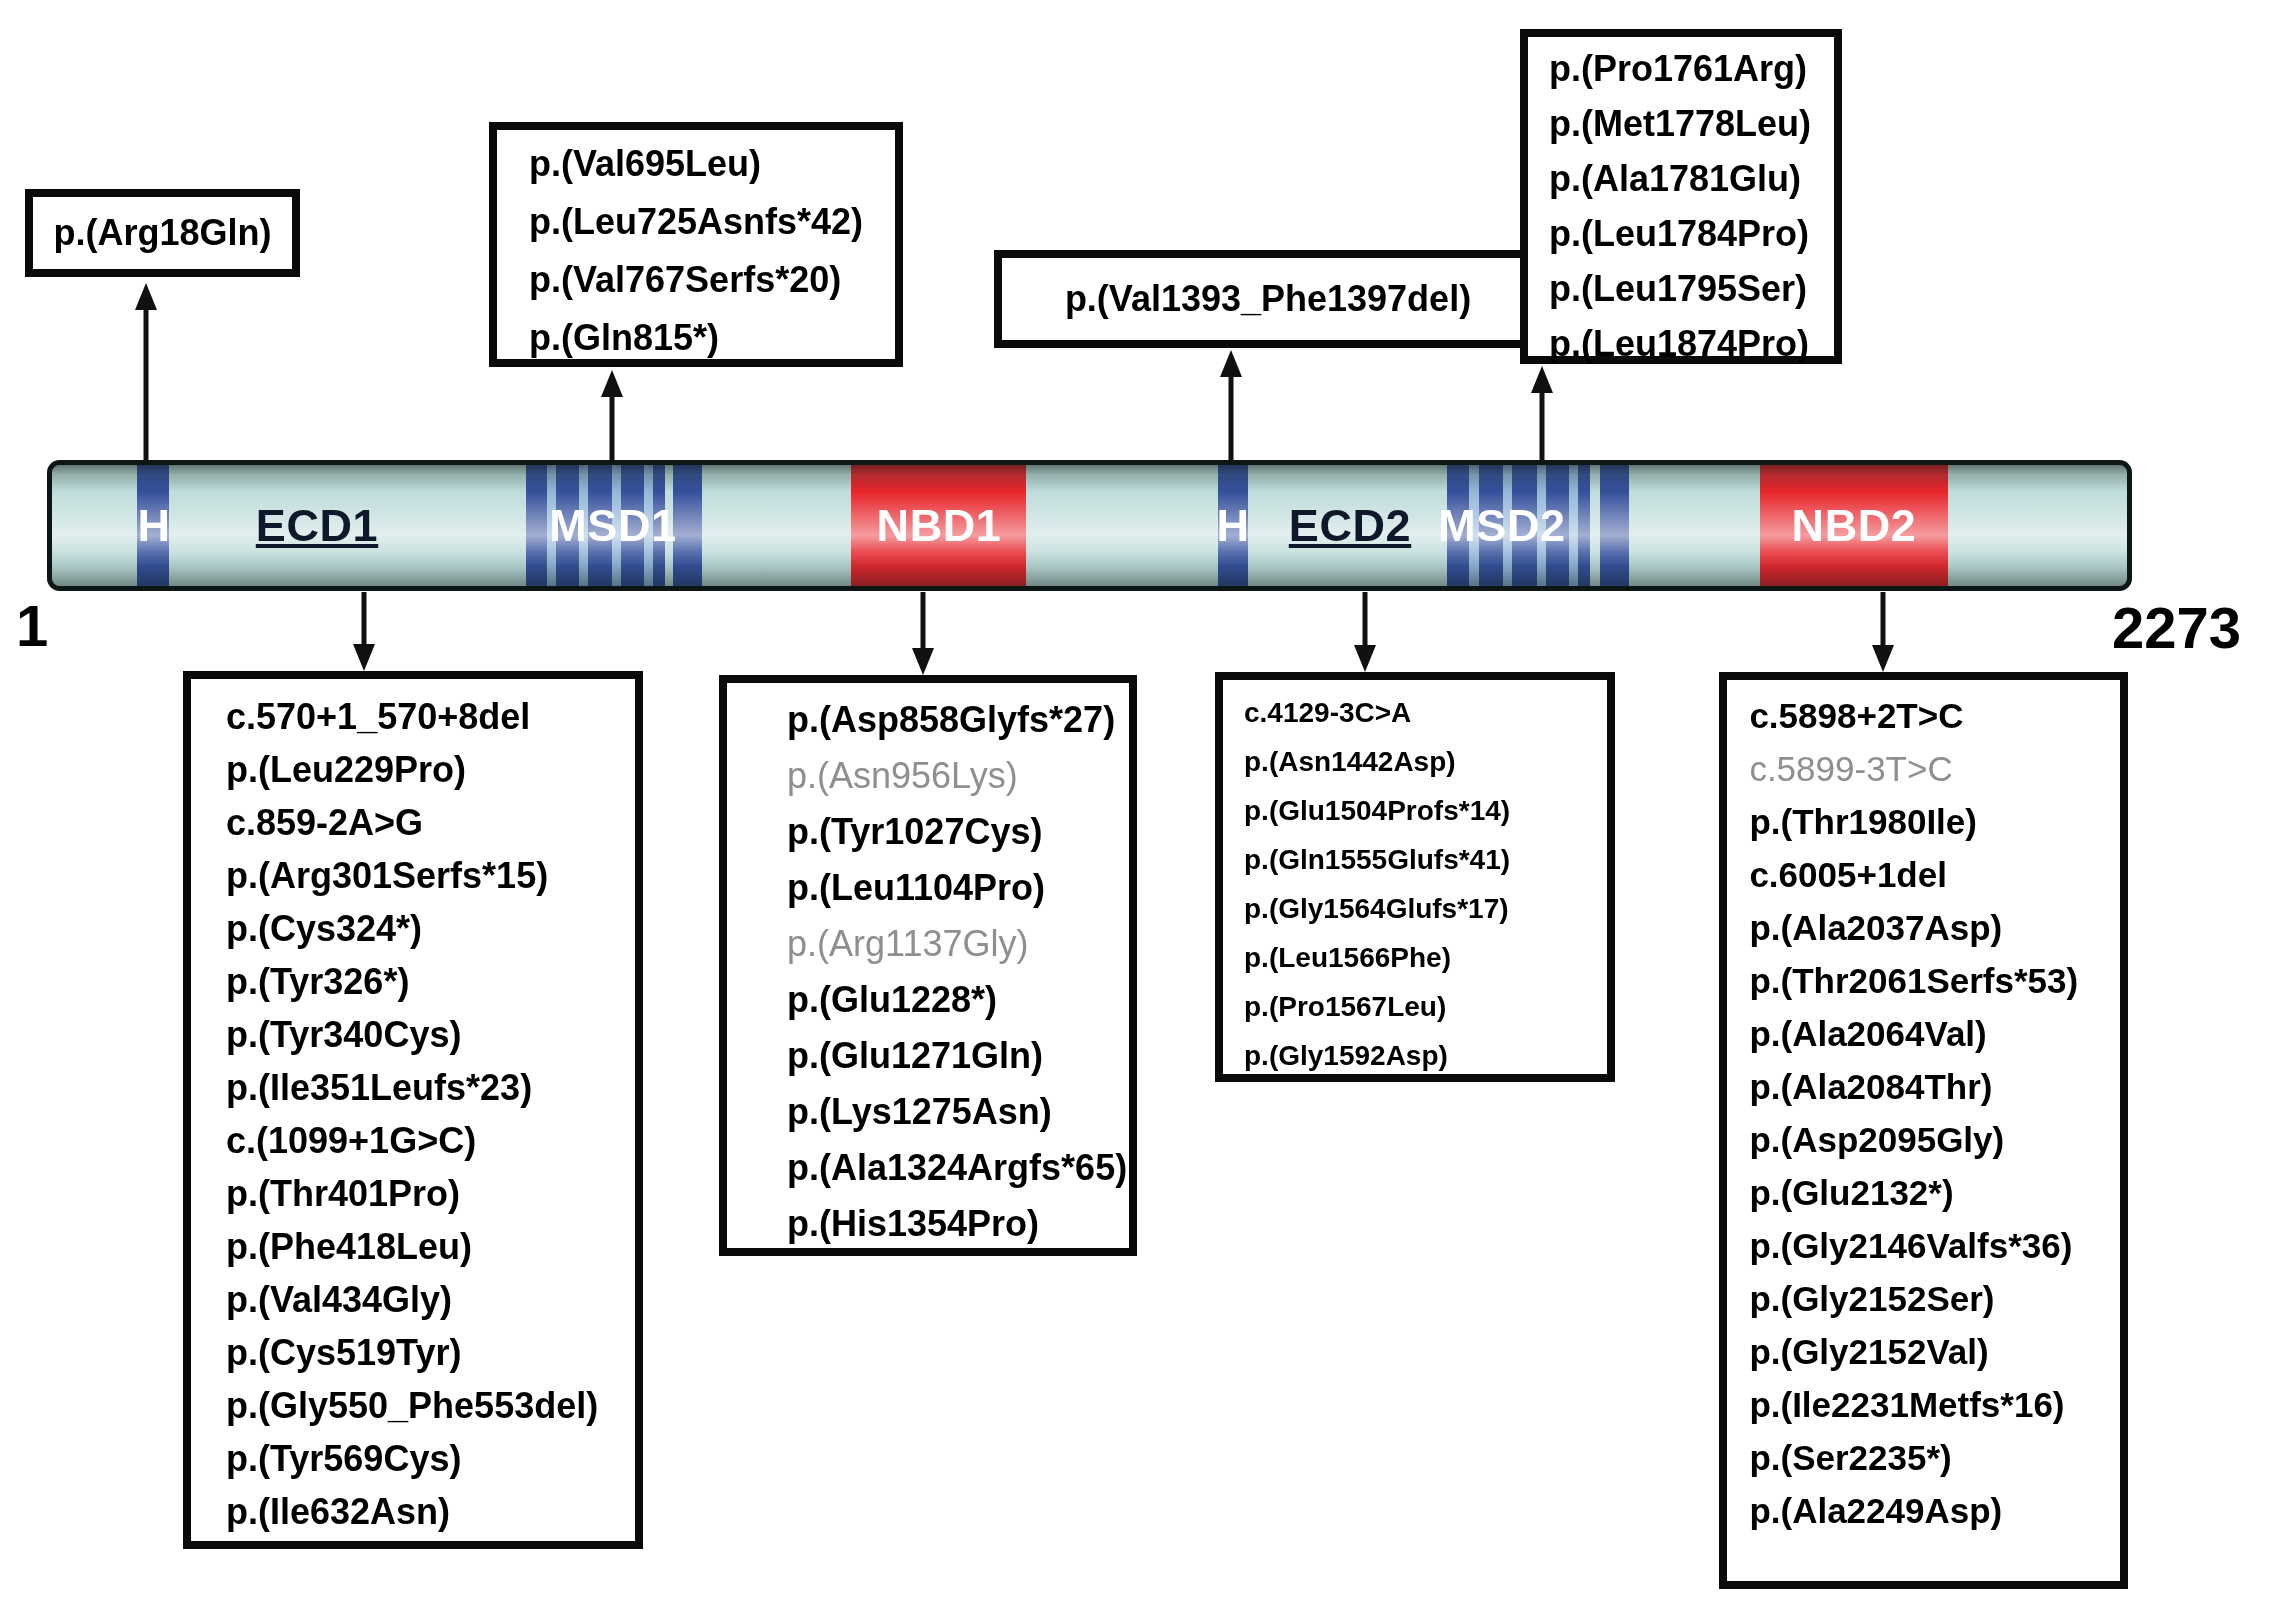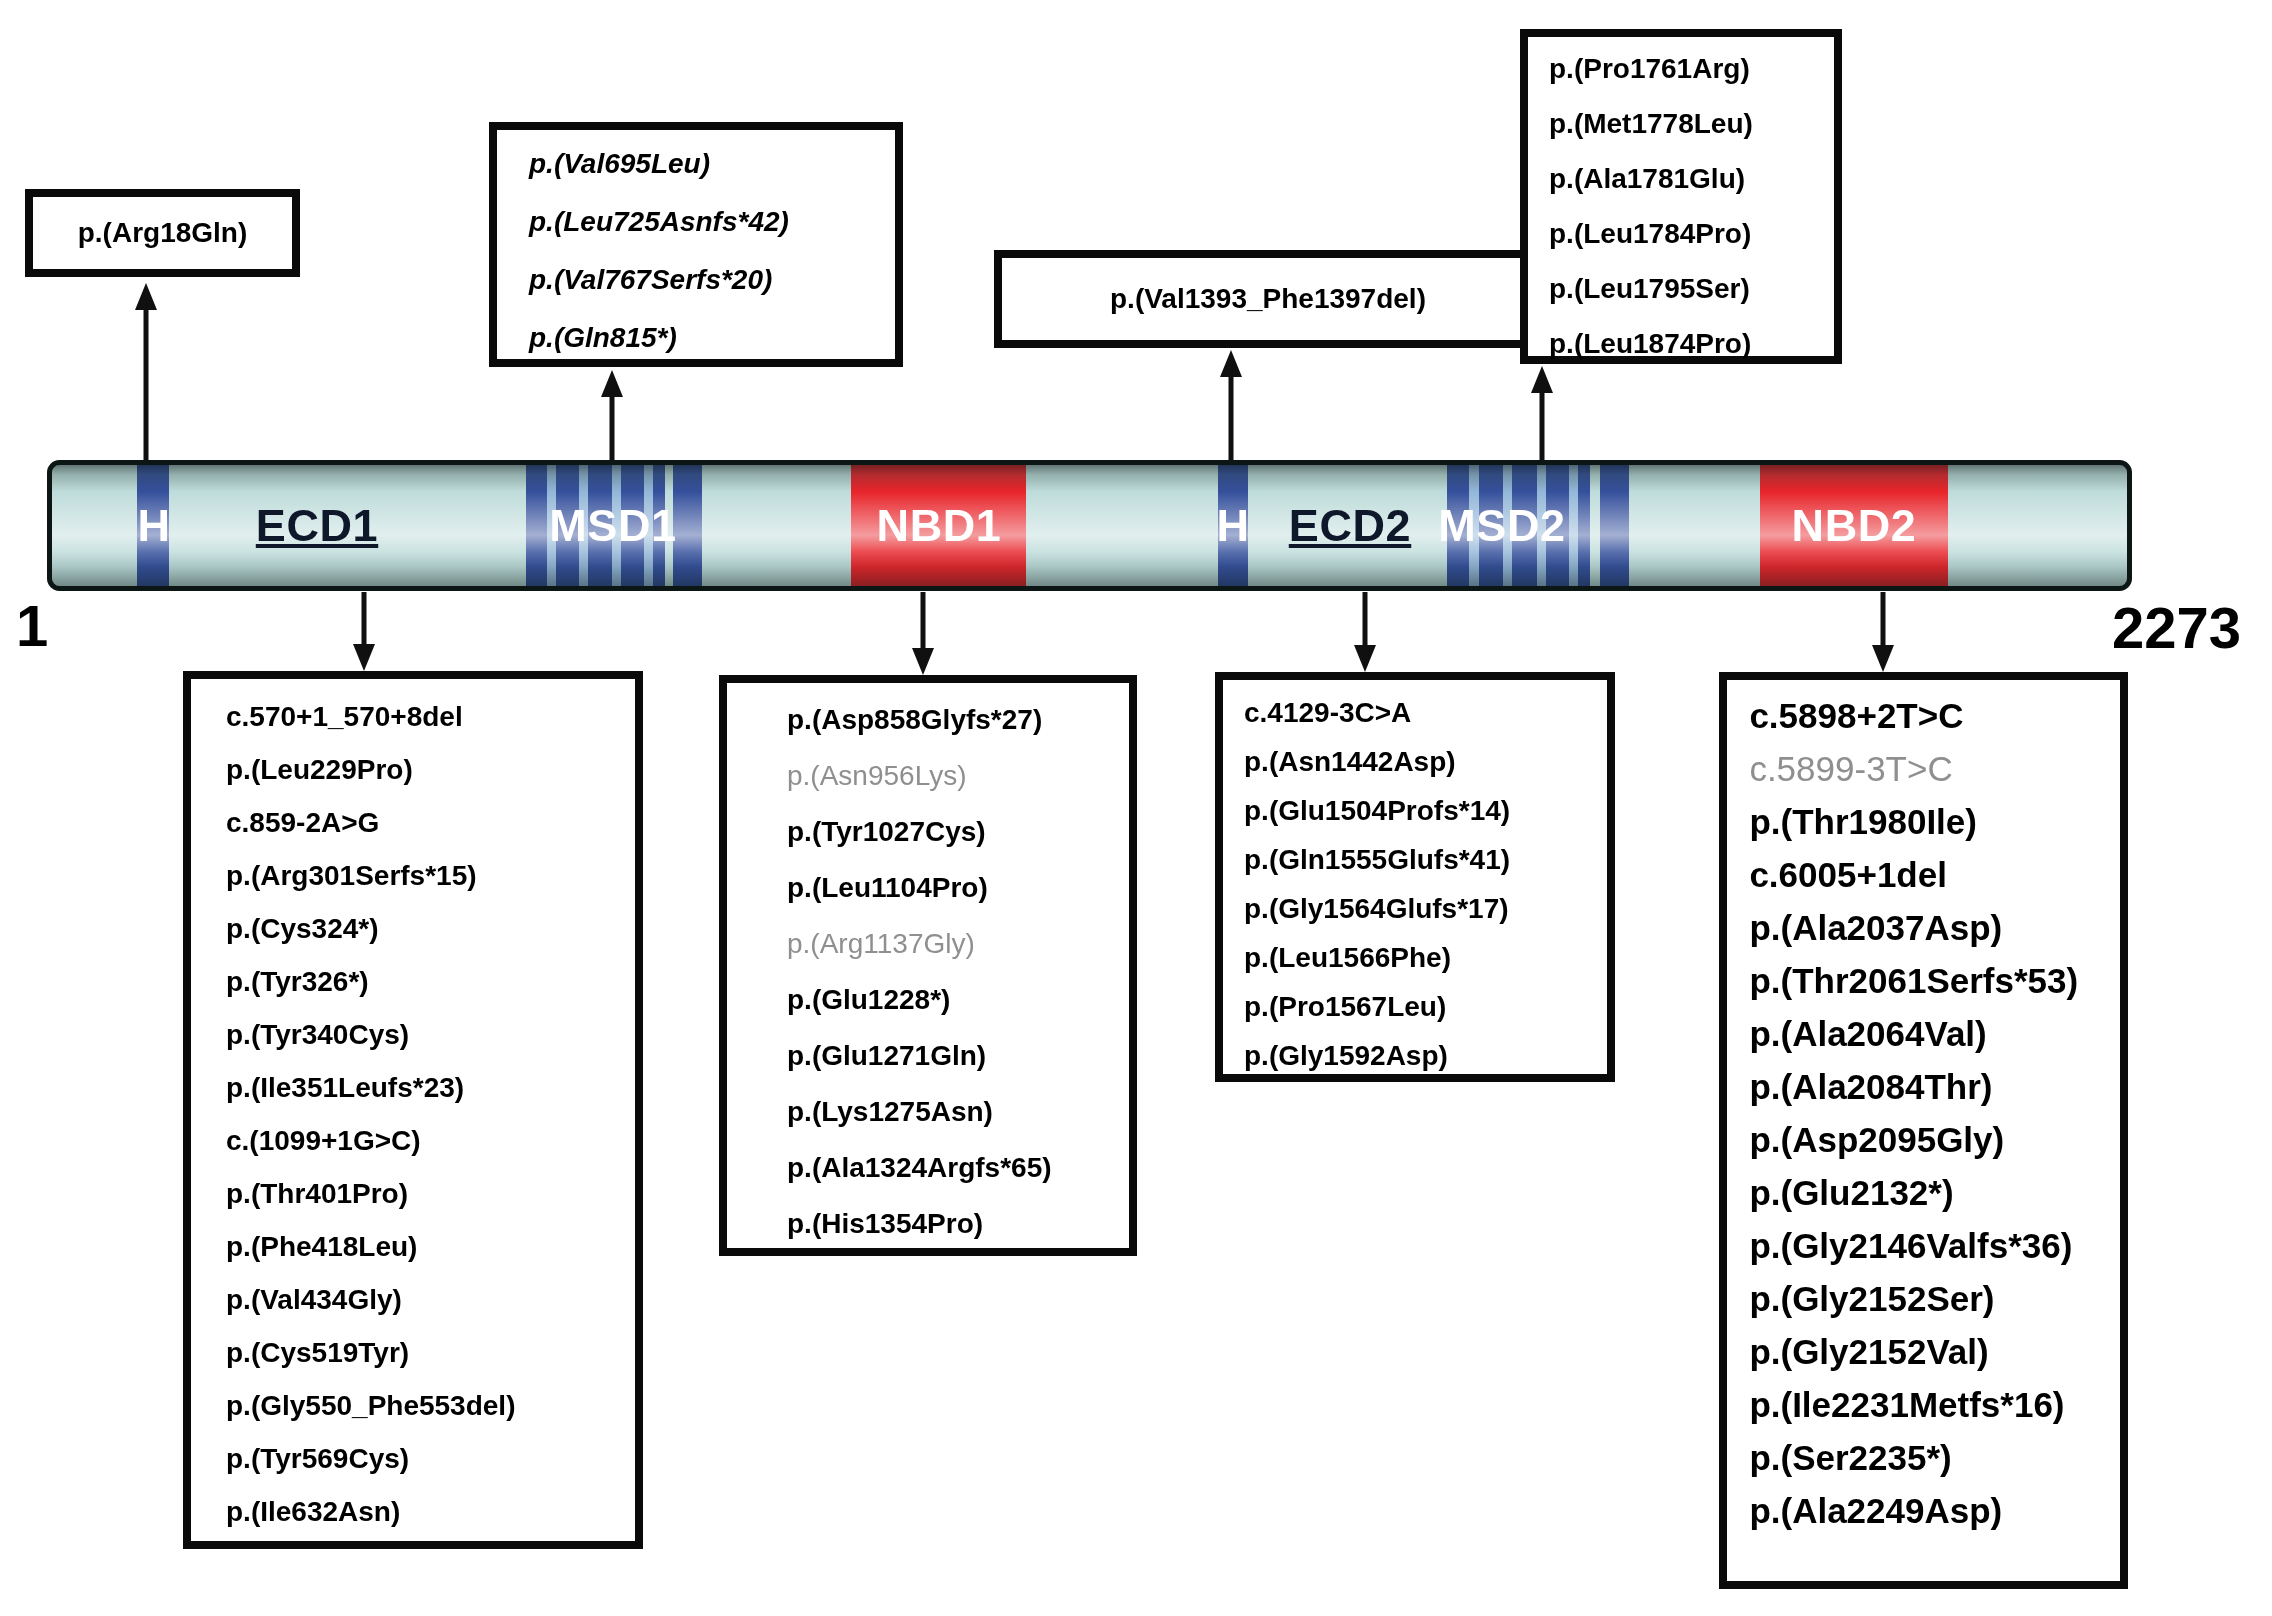--- a/index.html
+++ b/index.html
@@ -13,28 +13,28 @@
   }
 
   
   .callout {
     position: absolute;
     background: #ffffff;
     border: 8px solid #0a0a0a;
     box-sizing: border-box;
     color: #000000;
     font-weight: bold;
-    font-size: 28px;
+    font-size: 36px;
   }
   .callout .mut { white-space: nowrap; }
   .callout.centered { display: flex; align-items: center; justify-content: center; }
   .mut.muted { color: #8f8f8f; font-weight: 400; }
 
   #box-arg18   { left: 25px;   top: 189px;  width: 275px; height: 88px; }
-  #box-msd1    { left: 489px;  top: 122px;  width: 414px; height: 245px; padding: 5px 0 0 32px; font-style: italic; }
+  #box-msd1    { left: 489px;  top: 122px;  width: 414px; height: 245px; padding: 5px 0 0 32px; }
   #box-msd1 .mut  { line-height: 58px; }
   #box-val1393 { left: 994px; top: 250px;  width: 548px; height: 98px; }
   #box-msd2    { left: 1520px; top: 29px;   width: 322px; height: 335px; padding: 3.7px 0 0 21px; }
   #box-msd2 .mut  { line-height: 55px; }
 
   #box-ecd1-list { left: 183px;  top: 671px; width: 460px; height: 878px; padding: 11.2px 0 0 35px; }
   #box-ecd1-list .mut { line-height: 53px; }
   #box-nbd1-list { left: 719px; top: 675px; width: 418px; height: 581px;  padding: 8.7px 0 0 25px; }
   #box-nbd1-list .mut { line-height: 56px; margin-left: 35px; }
   #box-ecd2-list { left: 1215px; top: 672px; width: 400px; height: 410px;  padding: 7.5px 0 0 21px; font-size: 28px; }

